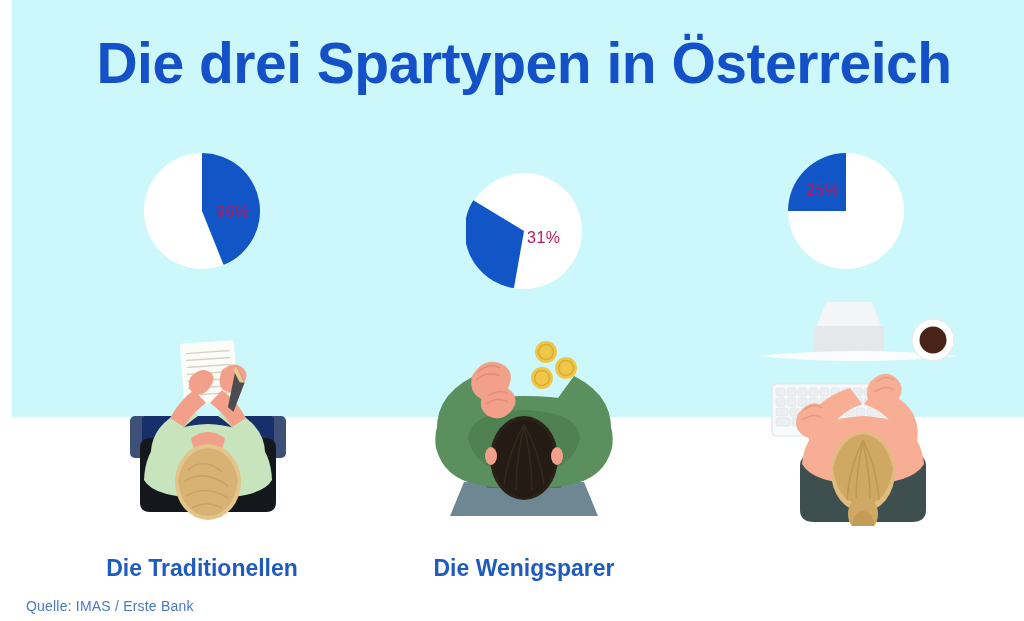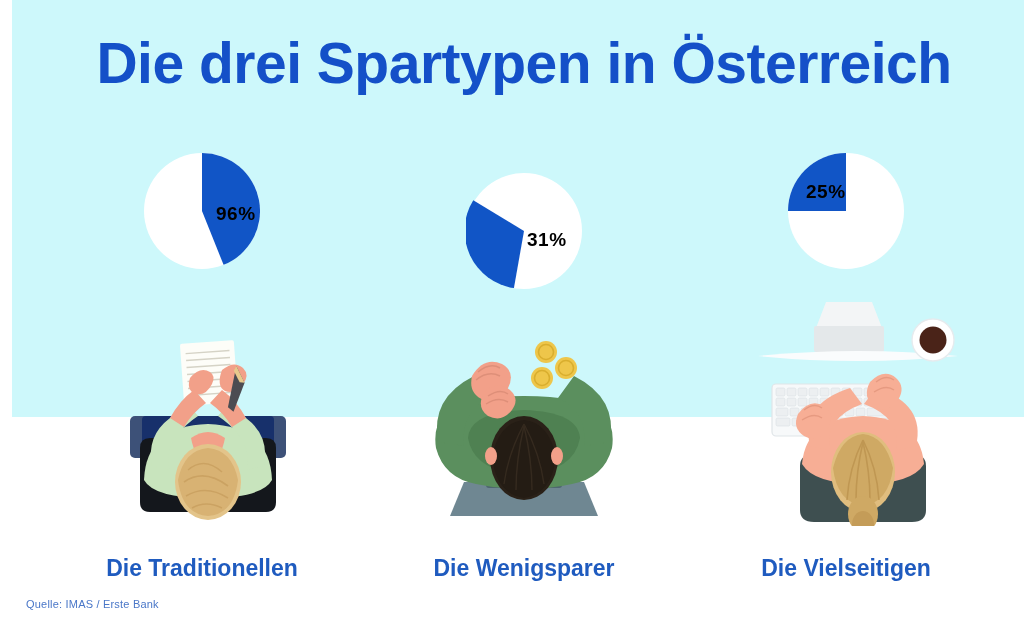--- a/index.html
+++ b/index.html
@@ -30,37 +30,37 @@
     font-weight:bold;
     letter-spacing:-0.5px;
     color:#1450c8;
     line-height:1.05;
     white-space:nowrap;
   }
   .pie-wrap{position:absolute;}
   .pie-wrap svg{display:block;}
   .pie-label{
     position:absolute;
-    font-size:19px;
-    font-weight:700;
-    color:#000000;
+    font-size:16px;
+    font-weight:400;
+    color:#be185d;
     white-space:nowrap;
     letter-spacing:0.5px;
   }
   .col-label{
     position:absolute;
     text-align:center;
     font-size:23px;
     font-weight:bold;
     color:#1f5bbf;
     white-space:nowrap;
   }
   .source{
     position:absolute;left:14px;top:598px;
-    font-size:11px;
+    font-size:14px;
     color:#4a77c8;
     letter-spacing:0.2px;
   }
   .illu{position:absolute;}
   .illu svg{display:block;}
 </style>
 </head>
 <body>
 
 <div id="stage">
@@ -285,17 +285,16 @@
         <path d="M115 146 q7 30 7 58"></path>
       </g>
 
       <ellipse cx="115" cy="218" rx="15" ry="18" fill="#cfa964"></ellipse>
       <ellipse cx="115" cy="229" rx="11" ry="14" fill="#c49c58"></ellipse>
     </svg>
   </div>
 
   <div class="col-label" style="left:362px;top:555px;width:300px;">Die Wenigsparer</div>
   <div class="col-label" style="left:40px;top:555px;width:300px;">Die Traditionellen</div>
-  <div class="col-label" style="left:684px;top:555px;width:300px;">Die Vielseitigen</div>
 
   <div class="source">Quelle: IMAS / Erste Bank</div>
 
 </div>
 
 </body></html>

